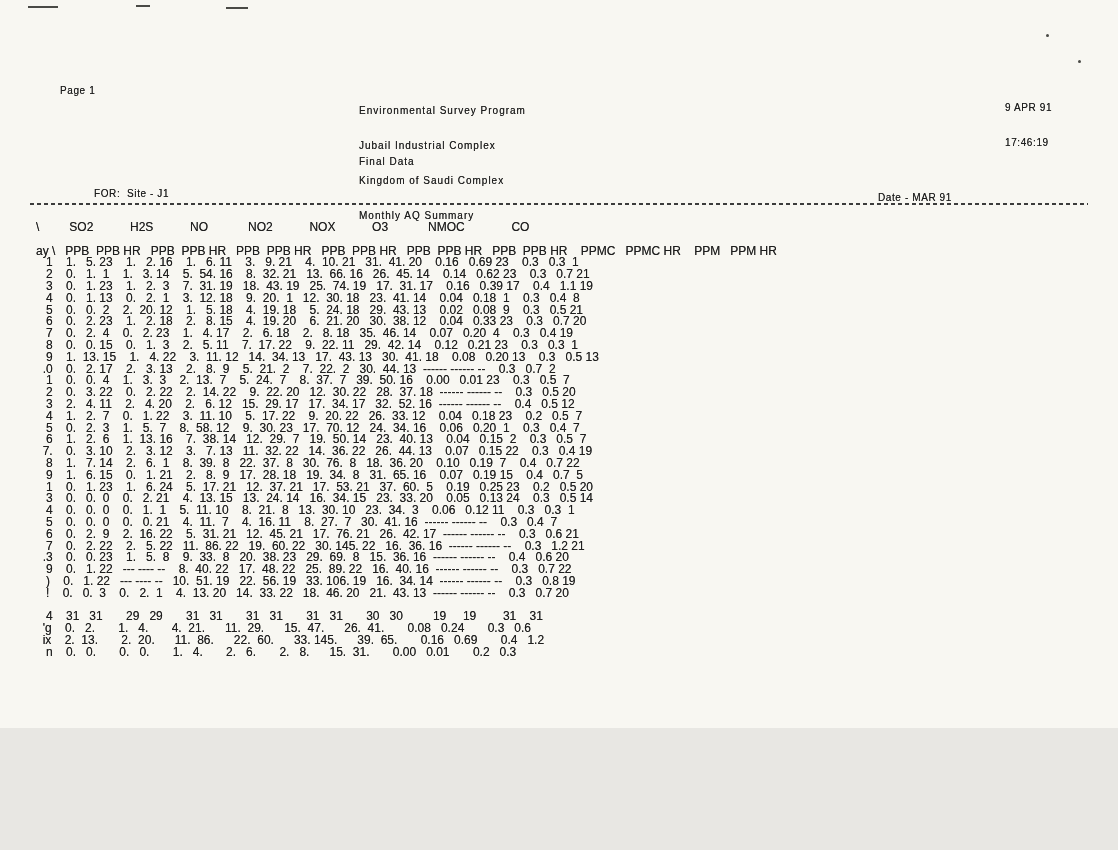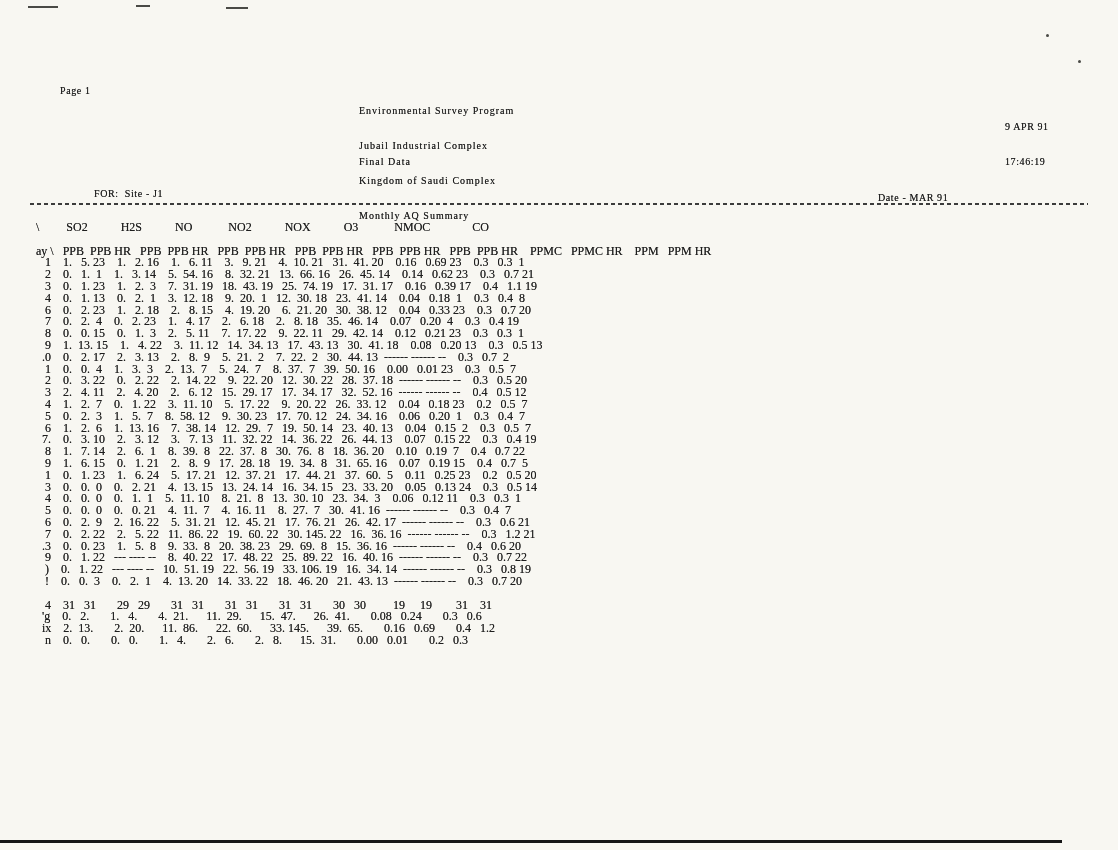--- a/index.html
+++ b/index.html
@@ -1,19 +1,19 @@
 <!DOCTYPE html>
 <html><head>
 <meta charset="utf-8">
 <style>
   html,body{margin:0;padding:0;background:#e8e7e3;}
   .page{
-    position:relative;width:1118px;height:850px;overflow:hidden;
+    position:relative;width:1118px;height:728px;overflow:hidden;
     background:#f8f7f2;
-    font-family:Liberation Serif, serif;
+    font-family:Liberation Sans, sans-serif;
     color:#1e1e1e;
   }
   .hdr{
     position:absolute;font-size:10px;letter-spacing:.6px;white-space:pre;
     text-shadow:0 0 .4px rgba(25,25,25,.75);
   }
   .title-block{line-height:11.6px;letter-spacing:1px;}
   .dt-block{line-height:11.6px;}
   #aq-table{
     position:absolute;left:36px;top:222px;
@@ -42,55 +42,56 @@
 
   <div class="hdr" style="left:60px;top:85px">Page 1</div>
 
   <div class="hdr title-block" style="left:359px;top:82px;width:400px">
     <div>Environmental Survey Program</div>
     <div>Jubail Industrial Complex</div>
     <div>Kingdom of Saudi Complex</div>
     <div>Monthly AQ Summary</div>
   </div>
 
-  <div class="hdr dt-block" style="left:1005px;top:98px">
+  <div class="hdr dt-block" style="left:1005px;top:79px">
     <div>9 APR 91</div>
     <div>17:46:19</div>
   </div>
 
   <div class="hdr title-block" style="left:359px;top:156px;width:400px">Final Data</div>
 
   <div class="hdr" style="left:94px;top:188px">FOR:  Site - J1</div>
   <div class="hdr" style="left:878px;top:192px">Date - MAR 91</div>
 
   <div class="dashline"></div>
 
   <div id="aq-table">
       <div class="ln">\         SO2           H2S           NO            NO2           NOX           O3            NMOC              CO        </div>
       <div class="ln"> </div>
       <div class="ln">ay \   PPB  PPB HR   PPB  PPB HR   PPB  PPB HR   PPB  PPB HR   PPB  PPB HR   PPB  PPB HR    PPMC   PPMC HR    PPM   PPM HR</div>
       <div class="ln">   1    1.   5. 23    1.   2. 16    1.   6. 11    3.   9. 21    4.  10. 21   31.  41. 20    0.16   0.69 23    0.3   0.3  1</div>
       <div class="ln">   2    0.   1.  1    1.   3. 14    5.  54. 16    8.  32. 21   13.  66. 16   26.  45. 14    0.14   0.62 23    0.3   0.7 21</div>
       <div class="ln">   3    0.   1. 23    1.   2.  3    7.  31. 19   18.  43. 19   25.  74. 19   17.  31. 17    0.16   0.39 17    0.4   1.1 19</div>
       <div class="ln">   4    0.   1. 13    0.   2.  1    3.  12. 18    9.  20.  1   12.  30. 18   23.  41. 14    0.04   0.18  1    0.3   0.4  8</div>
+      <div class="ln">   5    0.   0.  2    2.  20. 12    1.   5. 18    4.  19. 18    5.  24. 18   29.  43. 13    0.02   0.08  9    0.3   0.5 21</div>
       <div class="ln">   6    0.   2. 23    1.   2. 18    2.   8. 15    4.  19. 20    6.  21. 20   30.  38. 12    0.04   0.33 23    0.3   0.7 20</div>
       <div class="ln">   7    0.   2.  4    0.   2. 23    1.   4. 17    2.   6. 18    2.   8. 18   35.  46. 14    0.07   0.20  4    0.3   0.4 19</div>
       <div class="ln">   8    0.   0. 15    0.   1.  3    2.   5. 11    7.  17. 22    9.  22. 11   29.  42. 14    0.12   0.21 23    0.3   0.3  1</div>
       <div class="ln">   9    1.  13. 15    1.   4. 22    3.  11. 12   14.  34. 13   17.  43. 13   30.  41. 18    0.08   0.20 13    0.3   0.5 13</div>
       <div class="ln">  .0    0.   2. 17    2.   3. 13    2.   8.  9    5.  21.  2    7.  22.  2   30.  44. 13  ------ ------ --    0.3   0.7  2</div>
       <div class="ln">   1    0.   0.  4    1.   3.  3    2.  13.  7    5.  24.  7    8.  37.  7   39.  50. 16    0.00   0.01 23    0.3   0.5  7</div>
       <div class="ln">   2    0.   3. 22    0.   2. 22    2.  14. 22    9.  22. 20   12.  30. 22   28.  37. 18  ------ ------ --    0.3   0.5 20</div>
       <div class="ln">   3    2.   4. 11    2.   4. 20    2.   6. 12   15.  29. 17   17.  34. 17   32.  52. 16  ------ ------ --    0.4   0.5 12</div>
       <div class="ln">   4    1.   2.  7    0.   1. 22    3.  11. 10    5.  17. 22    9.  20. 22   26.  33. 12    0.04   0.18 23    0.2   0.5  7</div>
       <div class="ln">   5    0.   2.  3    1.   5.  7    8.  58. 12    9.  30. 23   17.  70. 12   24.  34. 16    0.06   0.20  1    0.3   0.4  7</div>
       <div class="ln">   6    1.   2.  6    1.  13. 16    7.  38. 14   12.  29.  7   19.  50. 14   23.  40. 13    0.04   0.15  2    0.3   0.5  7</div>
       <div class="ln">  7.    0.   3. 10    2.   3. 12    3.   7. 13   11.  32. 22   14.  36. 22   26.  44. 13    0.07   0.15 22    0.3   0.4 19</div>
       <div class="ln">   8    1.   7. 14    2.   6.  1    8.  39.  8   22.  37.  8   30.  76.  8   18.  36. 20    0.10   0.19  7    0.4   0.7 22</div>
       <div class="ln">   9    1.   6. 15    0.   1. 21    2.   8.  9   17.  28. 18   19.  34.  8   31.  65. 16    0.07   0.19 15    0.4   0.7  5</div>
-      <div class="ln">   1    0.   1. 23    1.   6. 24    5.  17. 21   12.  37. 21   17.  44. 21   37.  60.  5    0.11   0.25 23    0.2   0.5 20</div>
+      <div class="ln">   1    0.   1. 23    1.   6. 24    5.  17. 21   12.  37. 21   17.  53. 21   37.  60.  5    0.19   0.25 23    0.2   0.5 20</div>
       <div class="ln">   3    0.   0.  0    0.   2. 21    4.  13. 15   13.  24. 14   16.  34. 15   23.  33. 20    0.05   0.13 24    0.3   0.5 14</div>
       <div class="ln">   4    0.   0.  0    0.   1.  1    5.  11. 10    8.  21.  8   13.  30. 10   23.  34.  3    0.06   0.12 11    0.3   0.3  1</div>
       <div class="ln">   5    0.   0.  0    0.   0. 21    4.  11.  7    4.  16. 11    8.  27.  7   30.  41. 16  ------ ------ --    0.3   0.4  7</div>
       <div class="ln">   6    0.   2.  9    2.  16. 22    5.  31. 21   12.  45. 21   17.  76. 21   26.  42. 17  ------ ------ --    0.3   0.6 21</div>
       <div class="ln">   7    0.   2. 22    2.   5. 22   11.  86. 22   19.  60. 22   30. 145. 22   16.  36. 16  ------ ------ --    0.3   1.2 21</div>
       <div class="ln">  .3    0.   0. 23    1.   5.  8    9.  33.  8   20.  38. 23   29.  69.  8   15.  36. 16  ------ ------ --    0.4   0.6 20</div>
       <div class="ln">   9    0.   1. 22   --- ---- --    8.  40. 22   17.  48. 22   25.  89. 22   16.  40. 16  ------ ------ --    0.3   0.7 22</div>
       <div class="ln">   )    0.   1. 22   --- ---- --   10.  51. 19   22.  56. 19   33. 106. 19   16.  34. 14  ------ ------ --    0.3   0.8 19</div>
       <div class="ln">   !    0.   0.  3    0.   2.  1    4.  13. 20   14.  33. 22   18.  46. 20   21.  43. 13  ------ ------ --    0.3   0.7 20</div>
       <div class="ln"> </div>

